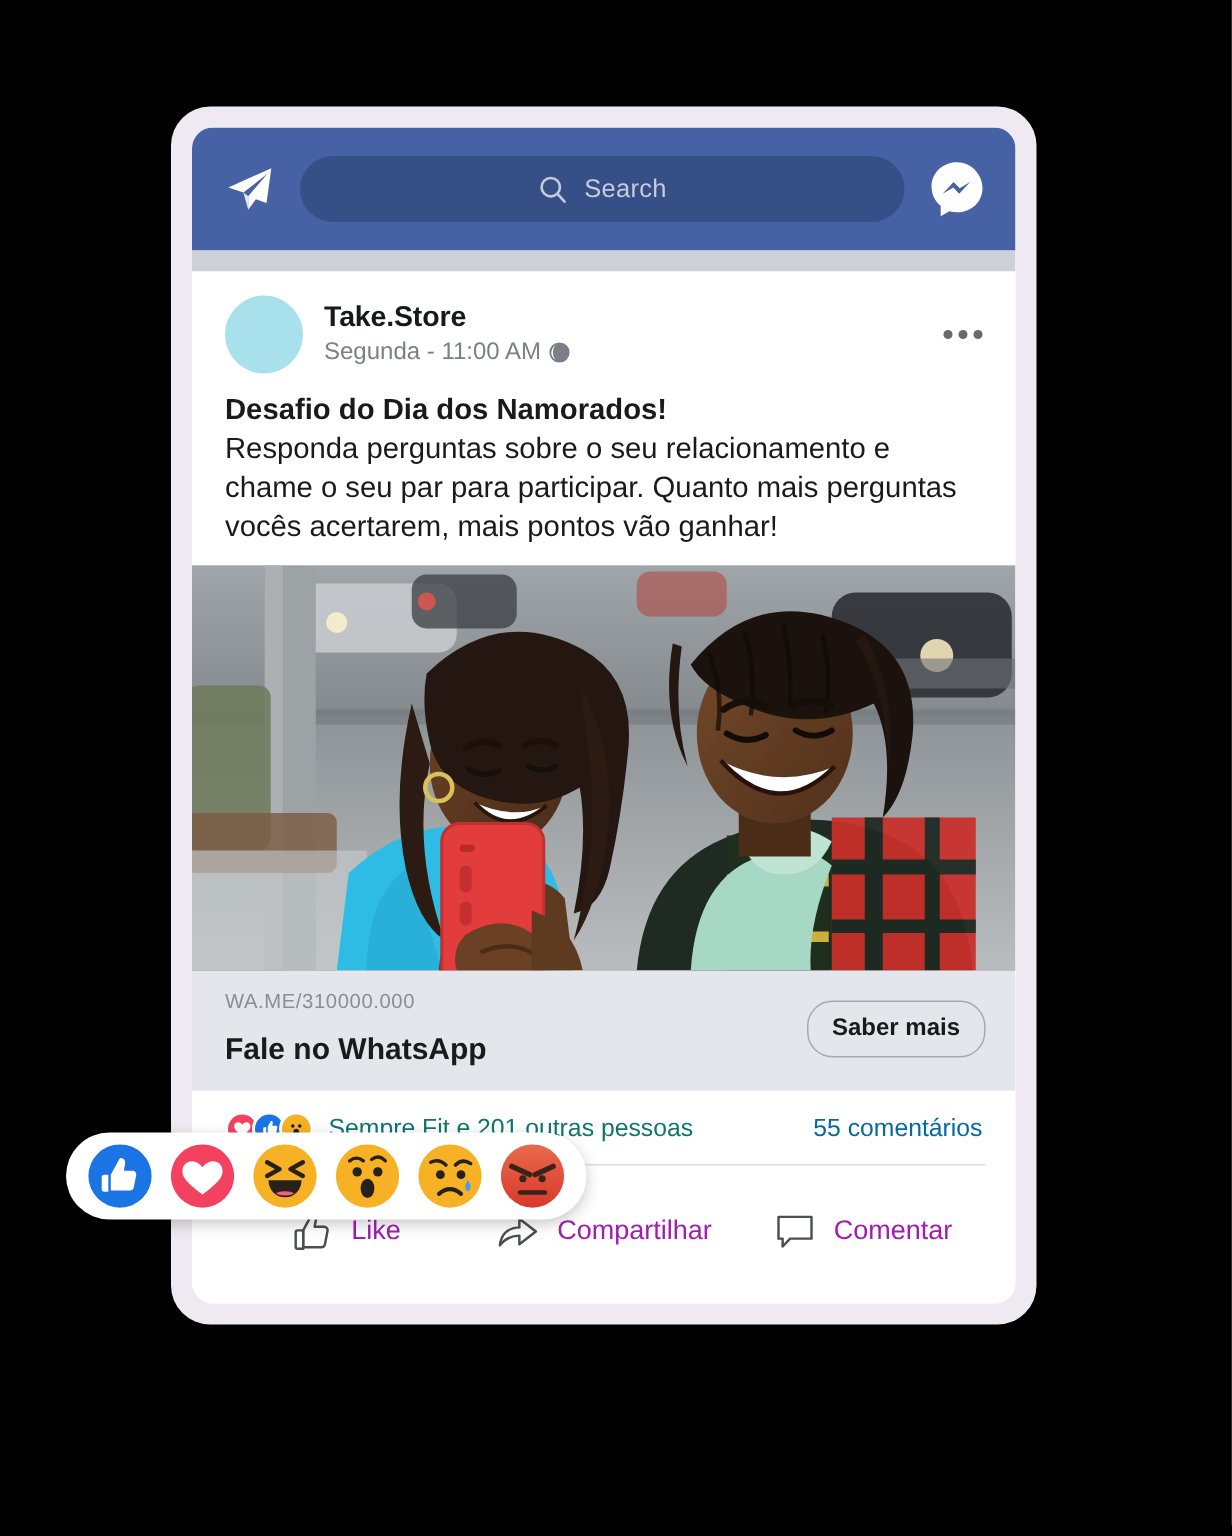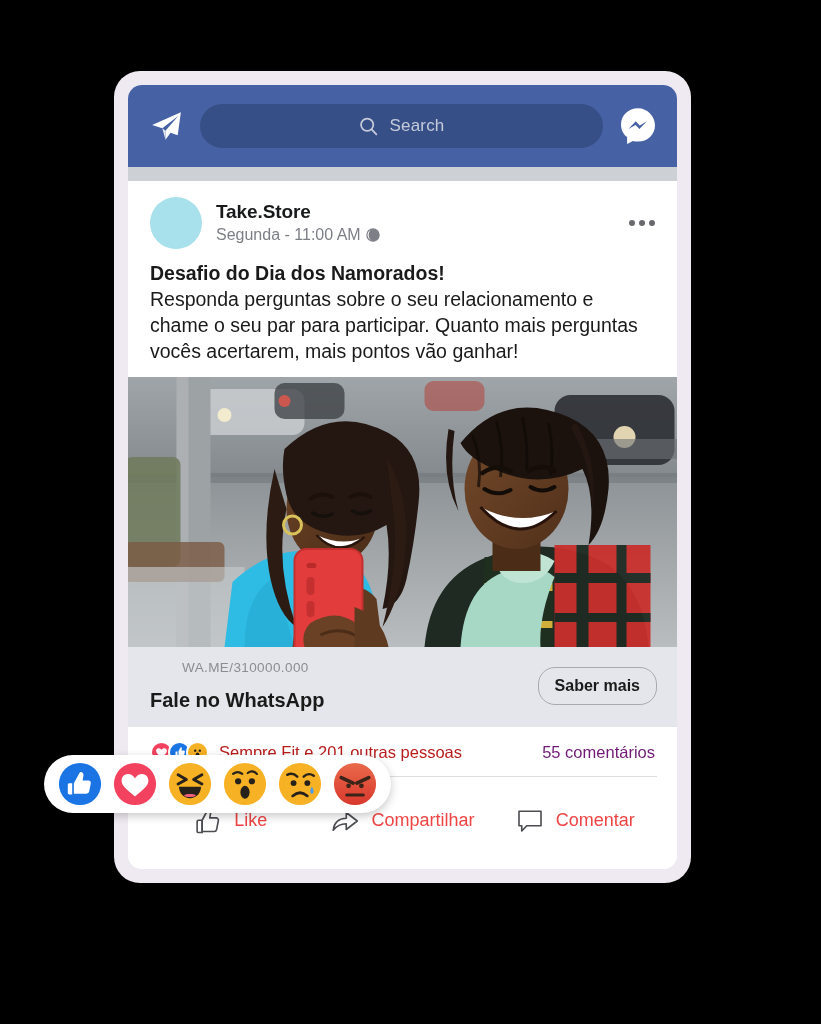--- a/index.html
+++ b/index.html
@@ -183,21 +183,20 @@
     align-items: center;
     padding: 12px 20px 14px 22px;
     gap: 12px;
   }
   .link-card-text { flex: 1 1 auto; min-width: 0; }
   .link-url {
     font-size: 13.5px;
     color: #8A8D91;
     letter-spacing: .4px;
     line-height: 1.35;
-    margin-left: 32px;
   }
   .link-title {
     font-size: 20px;
     font-weight: bold;
     color: #1A1A1A;
     line-height: 1.3;
     margin-top: 10px;
   }
   .cta-button {
     flex: 0 0 auto;
@@ -223,28 +222,28 @@
   .reaction-badges span {
     width: 23px; height: 23px; border-radius: 50%;
     display: inline-flex; align-items: center; justify-content: center;
     border: 2px solid #FFFFFF; margin-left: -5px;
   }
   .reaction-badges span:first-child { margin-left: 0; }
 
   .stats-people {
     flex: 1 1 auto;
     font-size: 16.5px;
-    color: #b91c1c;
+    color: #0f766e;
     white-space: nowrap;
     overflow: hidden;
   }
   .stats-comments {
     flex: 0 0 auto;
     font-size: 16.5px;
-    color: #701a75;
+    color: #0369a1;
   }
 
   .divider {
     height: 1px;
     background: #DCDEE2;
     margin: 0 20px;
   }
 
   
   .action-bar {
@@ -259,21 +258,21 @@
     align-items: center;
     justify-content: center;
     gap: 11px;
     cursor: pointer;
     background: none;
     border: 0;
     font-family: "Liberation Sans", sans-serif;
   }
   .action-btn .lbl {
     font-size: 18px;
-    color: #ef4444;
+    color: #a21caf;
   }
   .action-ico { width: 30px; height: 30px; display: block; }
 
   
   .reaction-popup {
     position: absolute;
     left: 44px;
     top: 755px;
     height: 58px;
     background: #FFFFFF;

